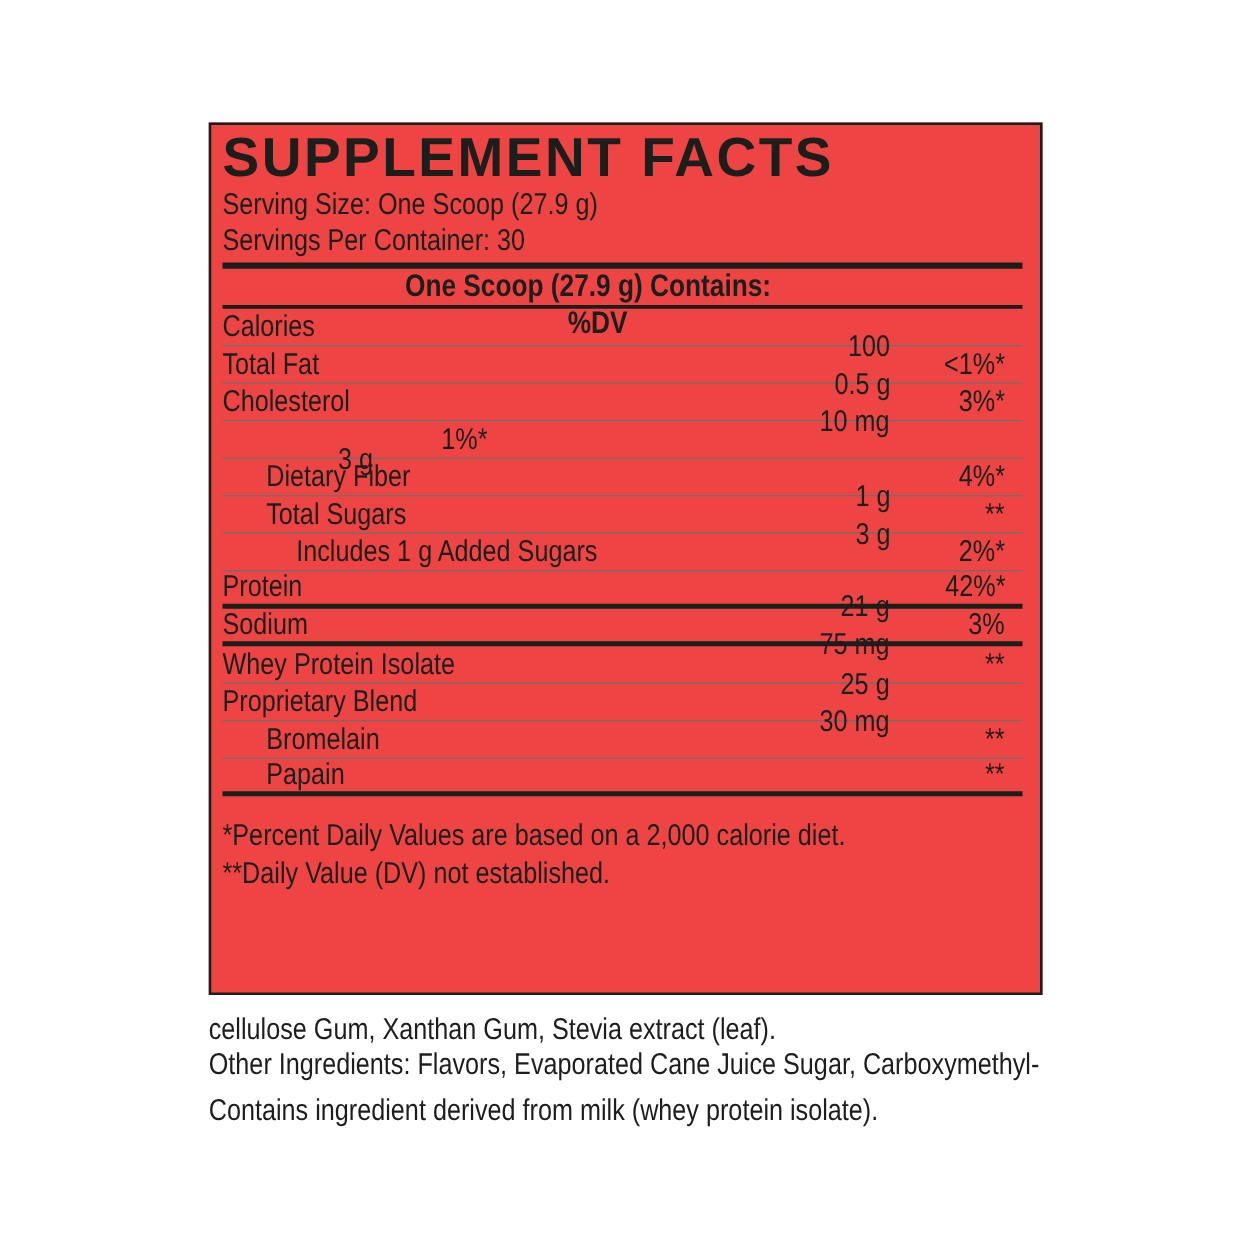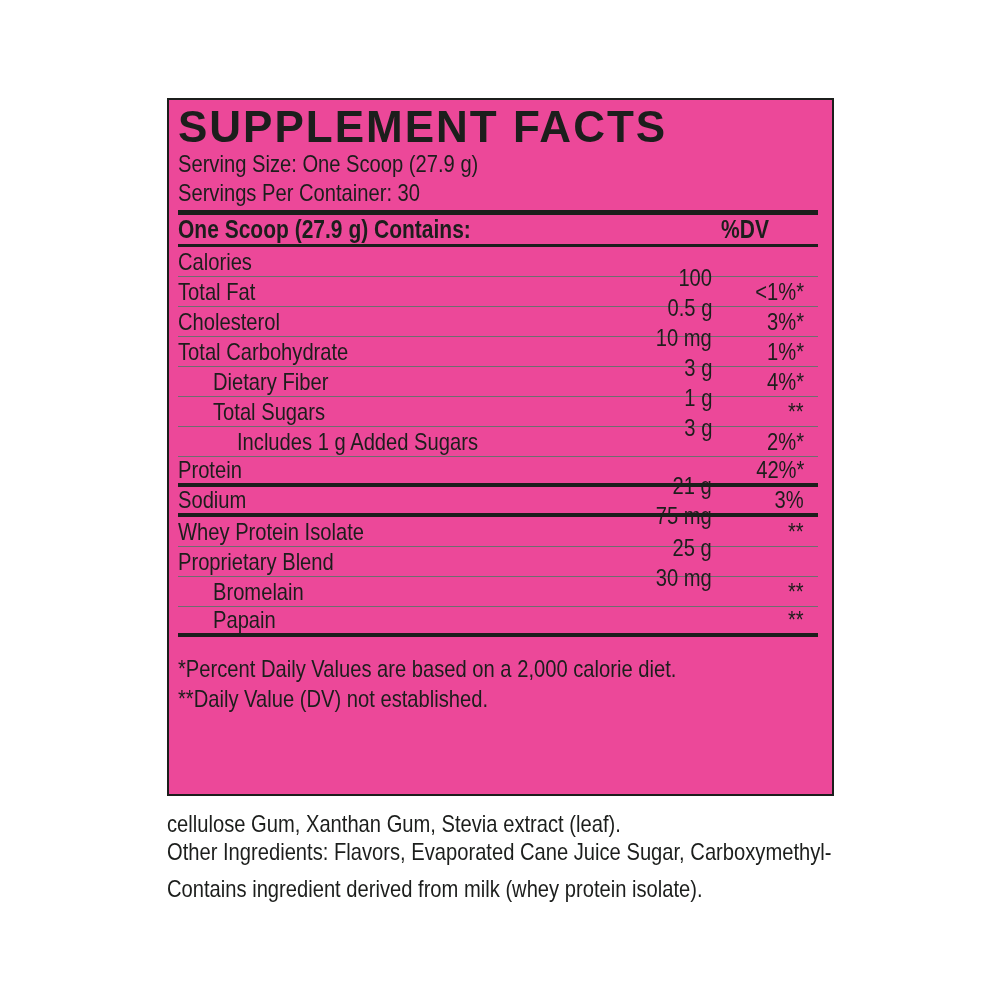--- a/index.html
+++ b/index.html
@@ -13,21 +13,21 @@
   }
   
   .cond { display: inline-block; transform: scaleX(0.84); transform-origin: 0 50%; white-space: nowrap; }
   .cond.r { transform-origin: 100% 50%; }
 
   .facts-box {
     position: absolute;
     left: 167px; top: 98px;
     width: 667px; height: 698px;
     border: 2.5px solid #1c1e1c;
-    background: #ec4899;
+    background: #ef4444;
     padding: 0 14px 0 9px;
   }
   .facts-title {
     margin-top: 5px;
     font-size: 44px;
     font-weight: bold;
     letter-spacing: 2px;
     line-height: 44px;
     white-space: nowrap;
   }
@@ -40,20 +40,21 @@
     background: #1c1e1c;
     margin-top: 3px;
   }
   .table-header {
     display: flex;
     align-items: center;
     height: 32px;
     border-bottom: 3px solid #1c1e1c;
     font-weight: bold;
     font-size: 25px;
+    flex-direction: column;
   }
   .table-header .left { flex: 1; }
   .table-header .right { width: 106px; padding-right: 14px; }
 
   .row {
     display: flex;
     align-items: center;
     height: 30px;
     border-bottom: 1.5px solid #6e6e6e;
     font-size: 24px;
@@ -115,21 +116,20 @@
         <div class="name"><span class="cond">Total Fat</span></div>
         <div class="amt"><span class="cond r">0.5 g</span></div>
         <div class="dv"><span class="cond r">&lt;1%*</span></div>
       </div>
       <div class="row indent0">
         <div class="name"><span class="cond">Cholesterol</span></div>
         <div class="amt"><span class="cond r">10 mg</span></div>
         <div class="dv"><span class="cond r">3%*</span></div>
       </div>
       <div class="row indent0">
-        <div class="name"><span class="cond">Total Carbohydrate</span></div>
         <div class="amt"><span class="cond r">3 g</span></div>
         <div class="dv"><span class="cond r">1%*</span></div>
       </div>
       <div class="row indent1">
         <div class="name"><span class="cond">Dietary Fiber</span></div>
         <div class="amt"><span class="cond r">1 g</span></div>
         <div class="dv"><span class="cond r">4%*</span></div>
       </div>
       <div class="row indent1">
         <div class="name"><span class="cond">Total Sugars</span></div>

